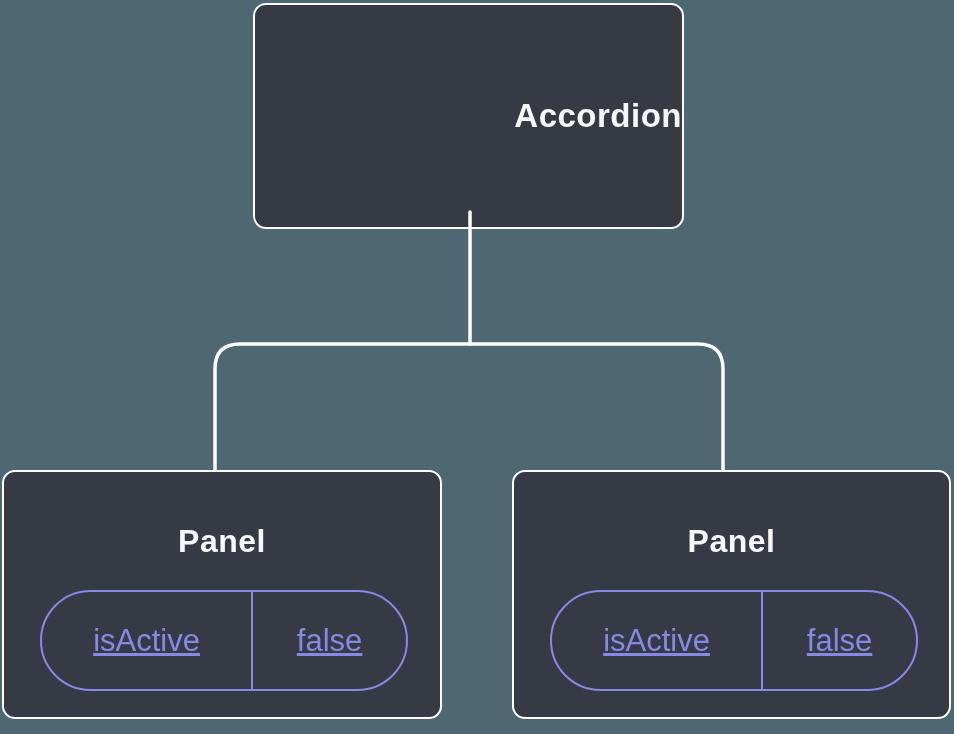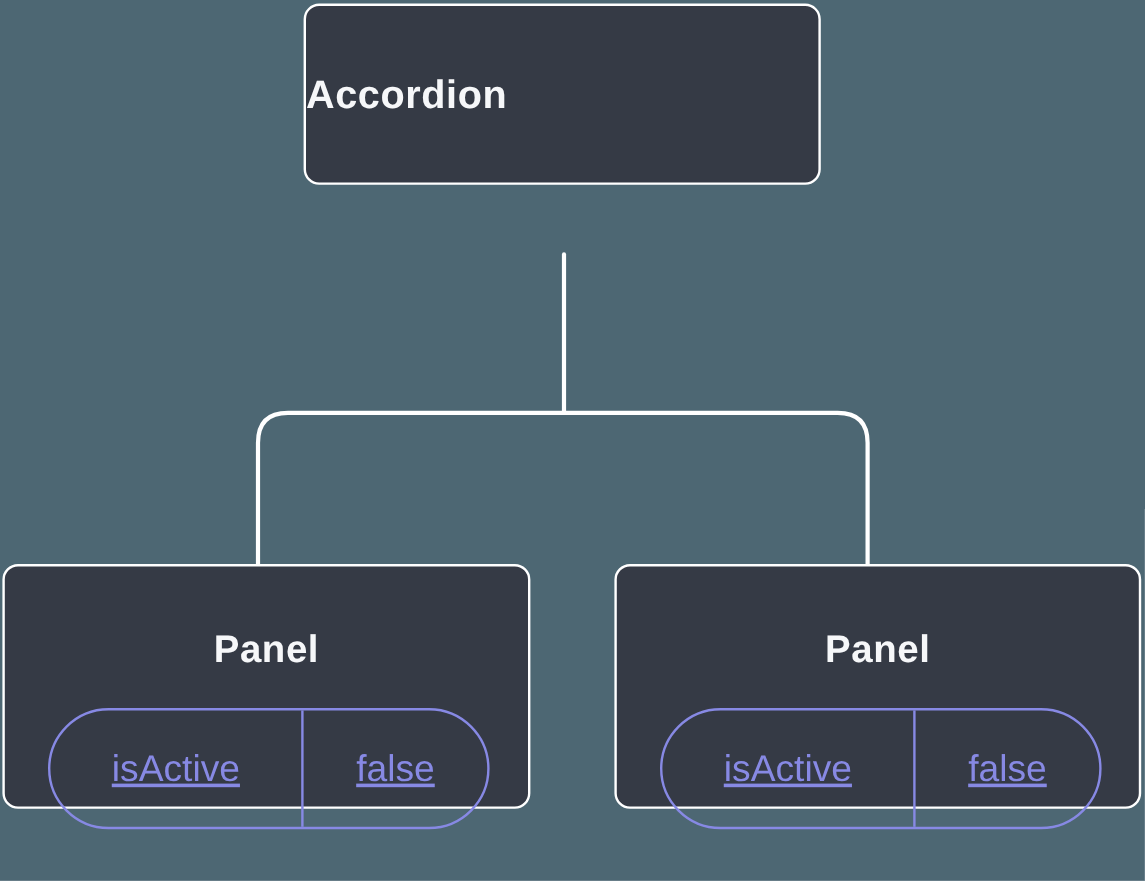--- a/index.html
+++ b/index.html
@@ -24,24 +24,24 @@
     position: absolute;
     background: var(--node_fill);
     border: 2.5px solid var(--node_border);
     border-radius: 13px;
     color: var(--text);
   }
   .node-root {
     left: 253px;
     top: 3px;
     width: 431px;
-    height: 151px;
+    height: 226px;
     display: flex;
     align-items: center;
-    justify-content: flex-start;
+    justify-content: flex-end;
   }
   .node-root .node-label {
     font-size: 33px;
     font-weight: 600;
     letter-spacing: 0.5px;
   }
   .connectors {
     position: absolute;
     left: 0;
     top: 0;
@@ -51,21 +51,21 @@
   }
   .connectors path {
     fill: none;
     stroke: var(--node_border);
     stroke-width: 3.5px;
     stroke-linecap: round;
   }
   .node-panel {
     top: 470px;
     width: 440px;
-    height: 204px;
+    height: 249px;
   }
   .node-panel-left  { left: 2px; }
   .node-panel-right { left: 512px; width: 439px; }
   .node-panel .node-label {
     position: absolute;
     left: 0;
     top: 51px;
     width: 100%;
     text-align: center;
     font-size: 32px;

